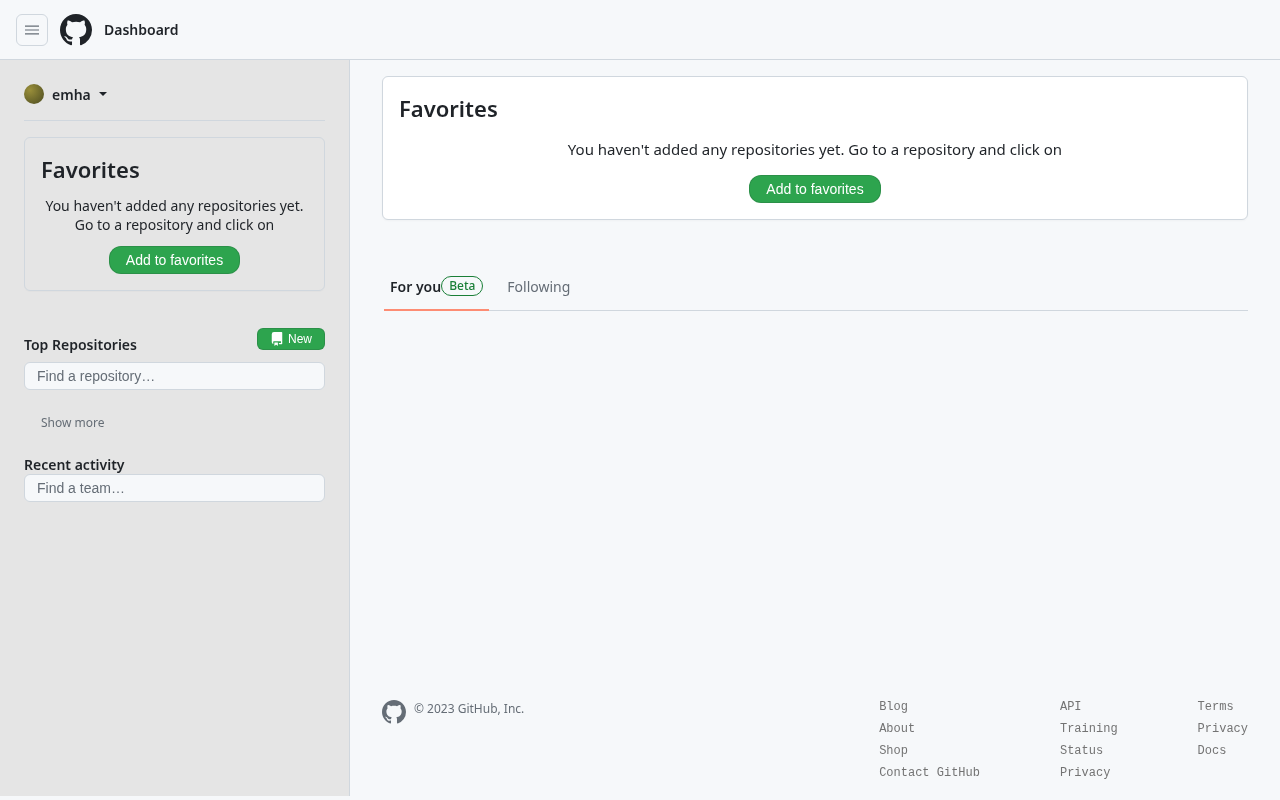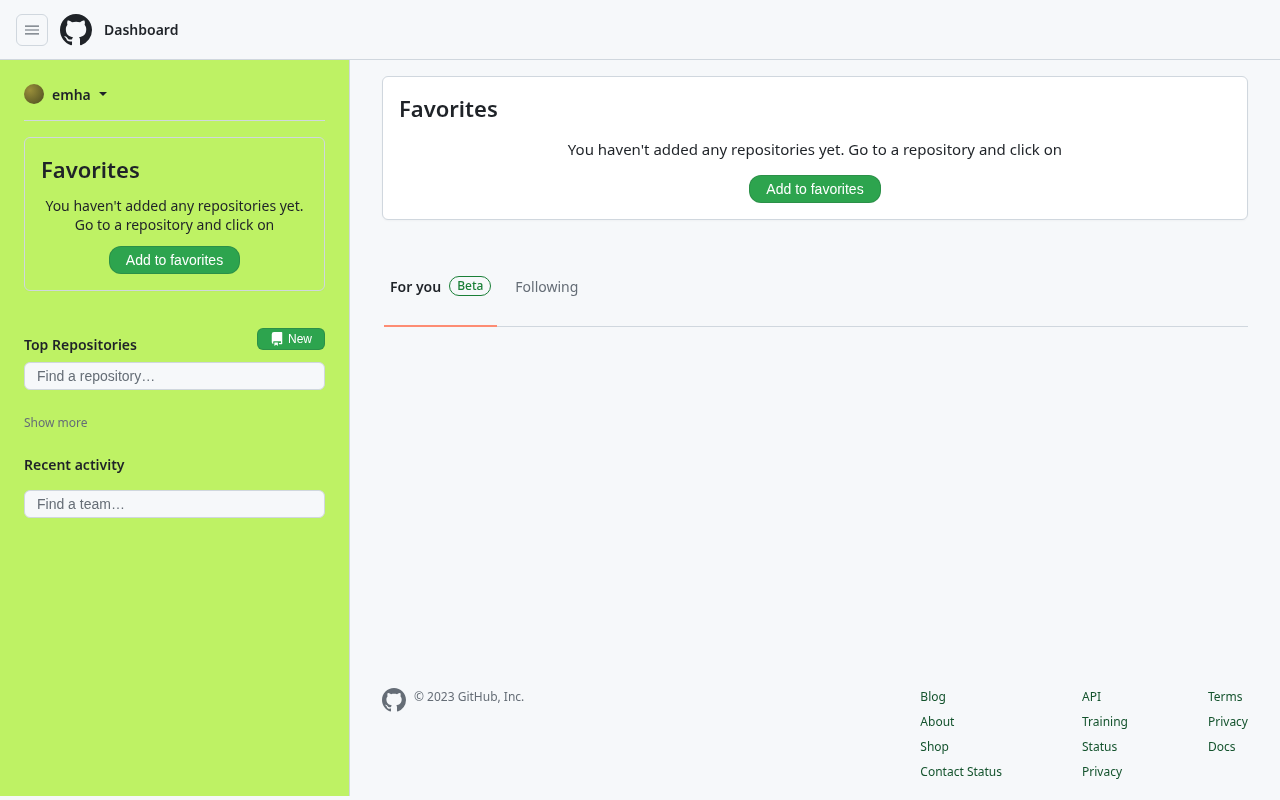--- a/index.html
+++ b/index.html
@@ -46,21 +46,21 @@
       font-weight: 600;
     }
 
     
     .layout {
       display: flex;
       height: calc(800px - 64px);
     }
     .sidebar {
       width: 350px;
-      background: #bef264;
+      background: #e5e5e5;
       border-right: 1px solid #d0d7de;
       padding: 24px;
       overflow-y: auto;
     }
     .main {
       flex: 1;
       padding: 16px 32px 0 32px;
       display: flex;
       flex-direction: column;
     }
@@ -162,25 +162,25 @@
       color: #1f2328;
       margin-bottom: 24px;
     }
     .search-input::placeholder { color: #656d76; }
 
     .show-more {
       font-size: 12px;
       color: #656d76;
       margin-bottom: 24px;
       cursor: pointer;
+      margin-left: 17px;
     }
     .sidebar-heading {
       font-size: 14px;
       font-weight: 600;
-      margin-bottom: 16px;
     }
 
     
     .main-fav-card {
       background: #ffffff;
       border: 1px solid #d0d7de;
       border-radius: 6px;
       padding: 16px;
       margin-bottom: 48px;
       box-shadow: 0 1px 2px rgba(0,0,0,0.03);
@@ -199,27 +199,27 @@
     }
 
     
     .feed-tabs {
       display: flex;
       gap: 24px;
       border-bottom: 1px solid #d0d7de;
       margin-left: 8px;
     }
     .feed-tab {
-      padding: 8px 0 30px 0;
+      padding: 8px 0 14px 0;
       font-size: 14px;
       color: #656d76;
       cursor: pointer;
       display: flex;
       align-items: center;
-      gap: 8px;
+      gap: 0;
       position: relative;
     }
     .feed-tab.active {
       color: #1f2328;
       font-weight: 600;
     }
     .feed-tab.active::after {
       content: "";
       position: absolute;
       bottom: -1px;
@@ -260,23 +260,24 @@
       gap: 80px;
       flex: 1;
       justify-content: flex-end;
     }
     .footer-col {
       display: flex;
       flex-direction: column;
       gap: 8px;
     }
     .footer-col a {
-      color: #14532d;
+      color: #737373;
       text-decoration: none;
       cursor: pointer;
+      font-family: Liberation Mono, monospace;
     }
   </style>
 </head>
 <body>
 
 <header class="app-header">
   <button class="hamburger-btn">
     <svg width="16" height="16" viewBox="0 0 16 16" fill="#656d76">
       <path d="M1 3.5h14v1.2H1zM1 7.4h14v1.2H1zM1 11.3h14v1.2H1z"></path>
     </svg>
@@ -346,21 +347,21 @@
         <svg class="footer-logo-icon" width="24" height="24" viewBox="0 0 16 16" fill="#656d76">
           <path d="M8 0C3.58 0 0 3.58 0 8c0 3.54 2.29 6.53 5.47 7.59.4.07.55-.17.55-.38 0-.19-.01-.82-.01-1.49-2.01.37-2.53-.49-2.69-.94-.09-.23-.48-.94-.82-1.13-.28-.15-.68-.52-.01-.53.63-.01 1.08.58 1.23.82.72 1.21 1.87.87 2.33.66.07-.52.28-.87.51-1.07-1.78-.2-3.64-.89-3.64-3.95 0-.87.31-1.59.82-2.15-.08-.2-.36-1.02.08-2.12 0 0 .67-.21 2.2.82.64-.18 1.32-.27 2-.27.68 0 1.36.09 2 .27 1.53-1.04 2.2-.82 2.2-.82.44 1.1.16 1.92.08 2.12.51.56.82 1.27.82 2.15 0 3.07-1.87 3.75-3.65 3.95.29.25.54.73.54 1.48 0 1.07-.01 1.93-.01 2.2 0 .21.15.46.55.38A8.013 8.013 0 0016 8c0-4.42-3.58-8-8-8z"></path>
         </svg>
         <span>© 2023 GitHub, Inc.</span>
       </div>
       <div class="footer-cols">
         <div class="footer-col">
           <a>Blog</a>
           <a>About</a>
           <a>Shop</a>
-          <a>Contact Status</a>
+          <a>Contact GitHub</a>
         </div>
         <div class="footer-col">
           <a>API</a>
           <a>Training</a>
           <a>Status</a>
           <a>Privacy</a>
         </div>
         <div class="footer-col">
           <a>Terms</a>
           <a>Privacy</a>

